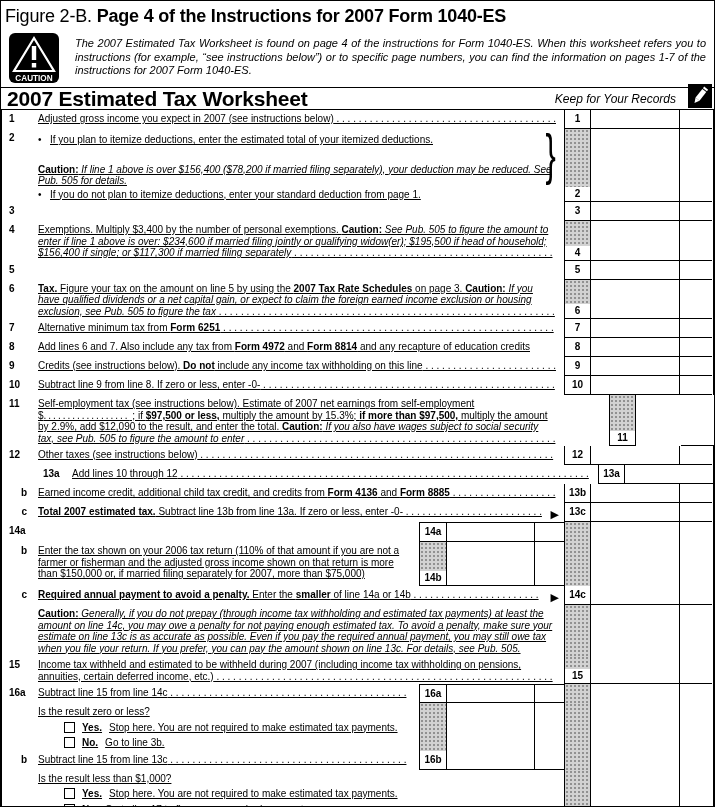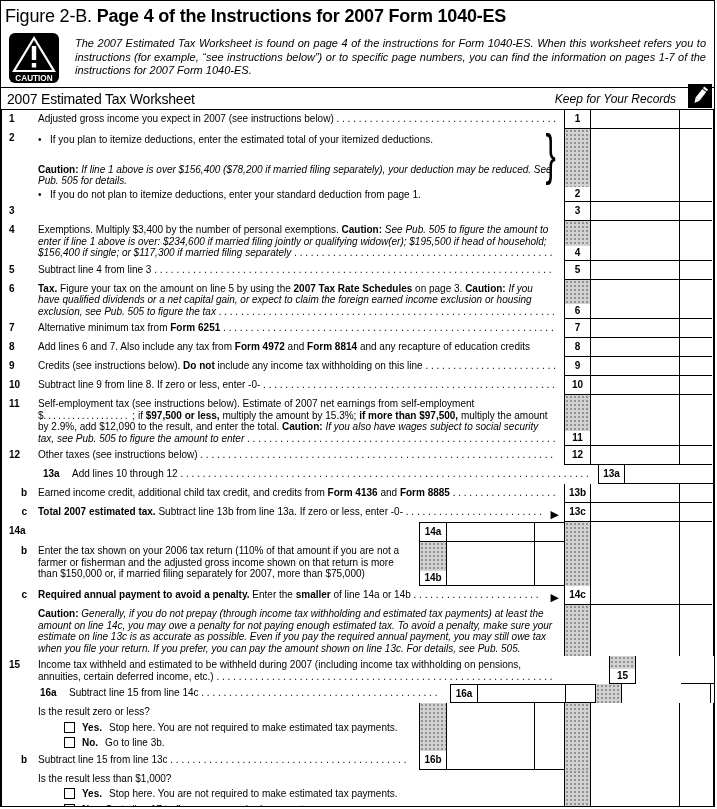--- a/index.html
+++ b/index.html
@@ -11,32 +11,32 @@
   
   .figtitle{padding:5px 6px 2px 4px;font-size:18px;letter-spacing:-0.2px;}
   .figtitle .prefix{font-weight:400;}
   .figtitle .main{font-weight:700;}
   
   .caut{display:flex;gap:16px;align-items:flex-start;padding:4px 8px 3px 8px;margin-bottom:1px;}
   .caut svg{flex:none;display:block;}
   .caut .ctext{font-style:italic;font-size:11px;line-height:13.5px;text-align:justify;padding-top:4px;}
   
   .whead{display:flex;align-items:center;border-top:1px solid #000;border-bottom:1px solid #000;height:21px;position:relative;padding:0 2px;}
-  .wtitle{font-weight:400;font-size:14px;padding-left:4px;letter-spacing:-0.2px;}
+  .wtitle{font-weight:700;font-size:21px;padding-left:4px;letter-spacing:-0.2px;}
   .keep{margin-left:auto;font-style:italic;font-size:12px;padding-right:36px;}
   .pencil{position:absolute;right:2px;top:-4px;width:24px;height:24px;}
   
   .tbl{border-left:1px solid #000;border-right:1px solid #000;font-size:10px;line-height:11.5px;}
   .row{display:grid;grid-template-columns:562px 27px 88px 33px;position:relative;}
   .row>div{box-sizing:border-box;}
   .ct{position:relative;padding:3px 8px 2px 36px;}
   .ct.has-arrow{padding-right:22px;}
   .rowlabel{position:absolute;left:7px;top:3px;width:24px;font-weight:700;}
   .rowlabel.sub{text-align:right;padding-right:6px;box-sizing:border-box;}
-  .para{margin:0;overflow:hidden;}
+  .para{margin:0;overflow:hidden;text-decoration:underline;}
   .para + .para{margin-top:18px;}
   .para.bullet{padding-left:12px;position:relative;margin-top:2px;}
   .para.bullet .bdot{position:absolute;left:0;top:0;}
   .para.checkbox-line{display:flex;align-items:center;gap:7px;padding-left:26px;margin-top:4px;}
   .cb{width:9px;height:9px;border:1px solid #000;background:#fff;flex:none;}
   .narrow .para{max-width:372px;}
   .b{font-weight:700;}
   .i{font-style:italic;}
   .blank{letter-spacing:2px;}
   .dots{color:#000;}
@@ -144,21 +144,20 @@
         <div class="cn">
           <div class="fill shade"></div>
           <div class="numbox">4</div>
         </div>
         <div class="ca"></div>
         <div class="cc"></div>
       </div>
       <div class="row hb" style="min-height: 19px;">
         <div class="ct">
           <span class="rowlabel">5</span>
-          <div class="para plain"><span>Subtract line 4 from line 3</span><span class="dots"> . . . . . . . . . . . . . . . . . . . . . . . . . . . . . . . . . . . . . . . . . . . . . . . . . . . . . . . . . . . . . . . . . . . . . . . .</span></div>
         </div>
         <div class="cn">
           <div class="numbox grow">5</div>
         </div>
         <div class="ca"></div>
         <div class="cc"></div>
       </div>
       <div class="row hb" style="min-height: 34px;">
         <div class="ct">
           <span class="rowlabel">6</span>
@@ -208,21 +207,21 @@
         <div class="ct">
           <span class="rowlabel">10</span>
           <div class="para plain"><span>Subtract line 9 from line 8. If zero or less, enter -0-</span><span class="dots"> . . . . . . . . . . . . . . . . . . . . . . . . . . . . . . . . . . . . . . . . . . . . . . . . . . . . .</span></div>
         </div>
         <div class="cn">
           <div class="numbox grow">10</div>
         </div>
         <div class="ca"></div>
         <div class="cc"></div>
       </div>
-      <div class="row hb" style="min-height: 44px;">
+      <div class="row hb" style="min-height: 44px; gap: 45px;">
         <div class="ct">
           <span class="rowlabel">11</span>
           <div class="para plain"><span>Self-employment tax (see instructions below). Estimate of 2007 net earnings from self-employment $</span><span class="blank">..................</span><span> ; if </span><span class="b ">$97,500 or less,</span><span> multiply the amount by 15.3%; </span><span class="b ">if more than $97,500,</span><span> multiply the amount by 2.9%, add $12,090 to the result, and enter the total. </span><span class="b ">Caution:</span><span class="i "> If you also have wages subject to social security tax, see Pub. 505 to figure the amount to enter</span><span class="dots"> . . . . . . . . . . . . . . . . . . . . . . . . . . . . . . . . . . . . . . . . . . . . . . . . . . . . . . . .</span></div>
         </div>
         <div class="cn">
           <div class="fill shade"></div>
           <div class="numbox">11</div>
         </div>
         <div class="ca"></div>
         <div class="cc"></div>
@@ -323,33 +322,33 @@
       <div class="row" style="min-height: 44px;">
         <div class="ct">
           <div class="para plain"><span class="b ">Caution:</span><span class="i "> Generally, if you do not prepay (through income tax withholding and estimated tax payments) at least the amount on line 14c, you may owe a penalty for not paying enough estimated tax. To avoid a penalty, make sure your estimate on line 13c is as accurate as possible. Even if you pay the required annual payment, you may still owe tax when you file your return. If you prefer, you can pay the amount shown on line 13c. For details, see Pub. 505.</span></div>
         </div>
         <div class="cn">
           <div class="fill shade"></div>
         </div>
         <div class="ca"></div>
         <div class="cc"></div>
       </div>
-      <div class="row hb" style="min-height: 26px; gap: 45px;">
+      <div class="row hb" style="min-height: 26px;">
         <div class="ct">
           <span class="rowlabel">15</span>
           <div class="para plain"><span>Income tax withheld and estimated to be withheld during 2007 (including income tax withholding on pensions, annuities, certain deferred income, etc.)</span><span class="dots"> . . . . . . . . . . . . . . . . . . . . . . . . . . . . . . . . . . . . . . . . . . . . . . . . . . . . . . . . . . . . .</span></div>
         </div>
         <div class="cn">
           <div class="fill shade"></div>
           <div class="numbox">15</div>
         </div>
         <div class="ca"></div>
         <div class="cc"></div>
       </div>
-      <div class="row narrow" style="min-height: 19px; margin-left: 31px;">
+      <div class="row narrow" style="min-height: 19px;">
         <div class="ct">
           <span class="rowlabel">16a</span>
           <div class="para plain"><span>Subtract line 15 from line 14c</span><span class="dots"> . . . . . . . . . . . . . . . . . . . . . . . . . . . . . . . . . . . . . . . . . . .</span></div>
           <div class="inner top">
             <div class="ilab">
               <div class="ilabbox grow">16a</div>
             </div>
             <div class="iamt"></div>
             <div class="icents"></div>
           </div>

